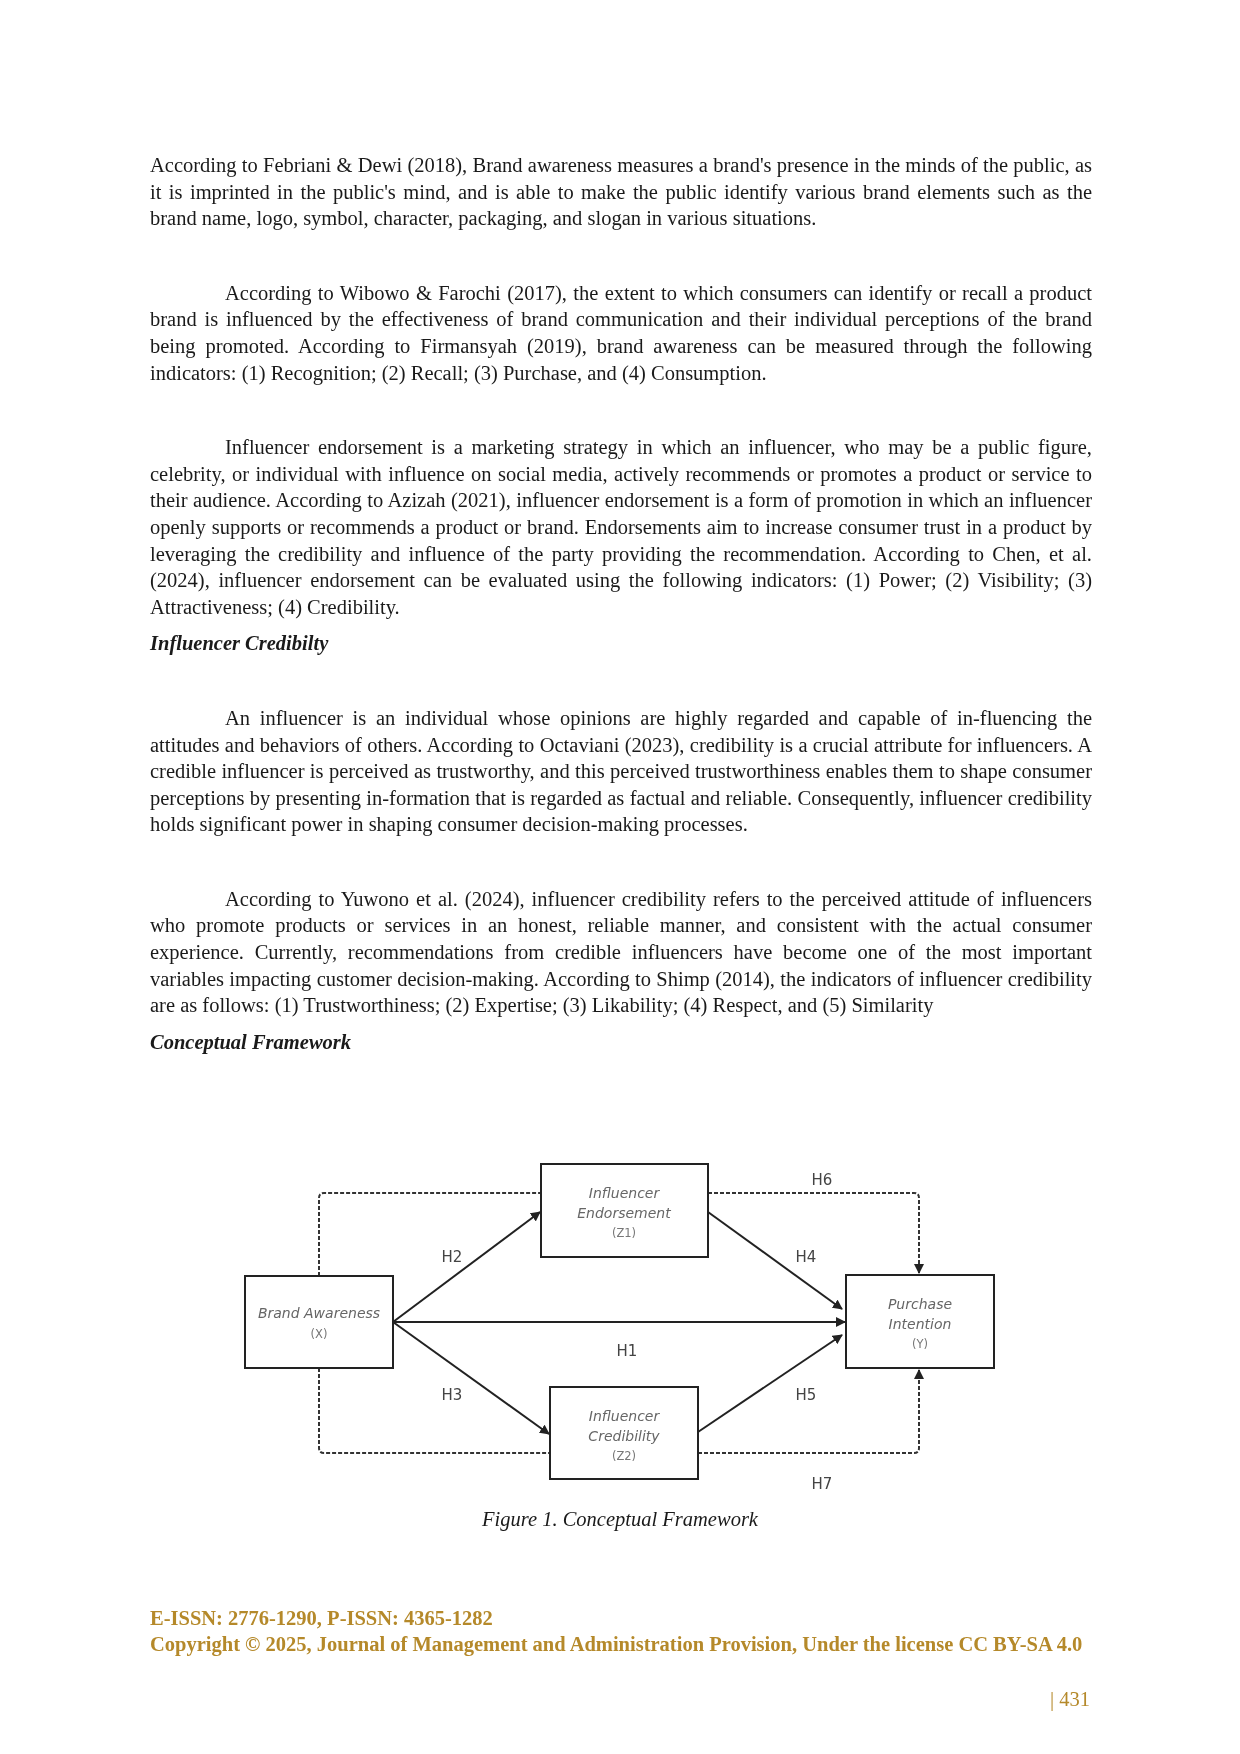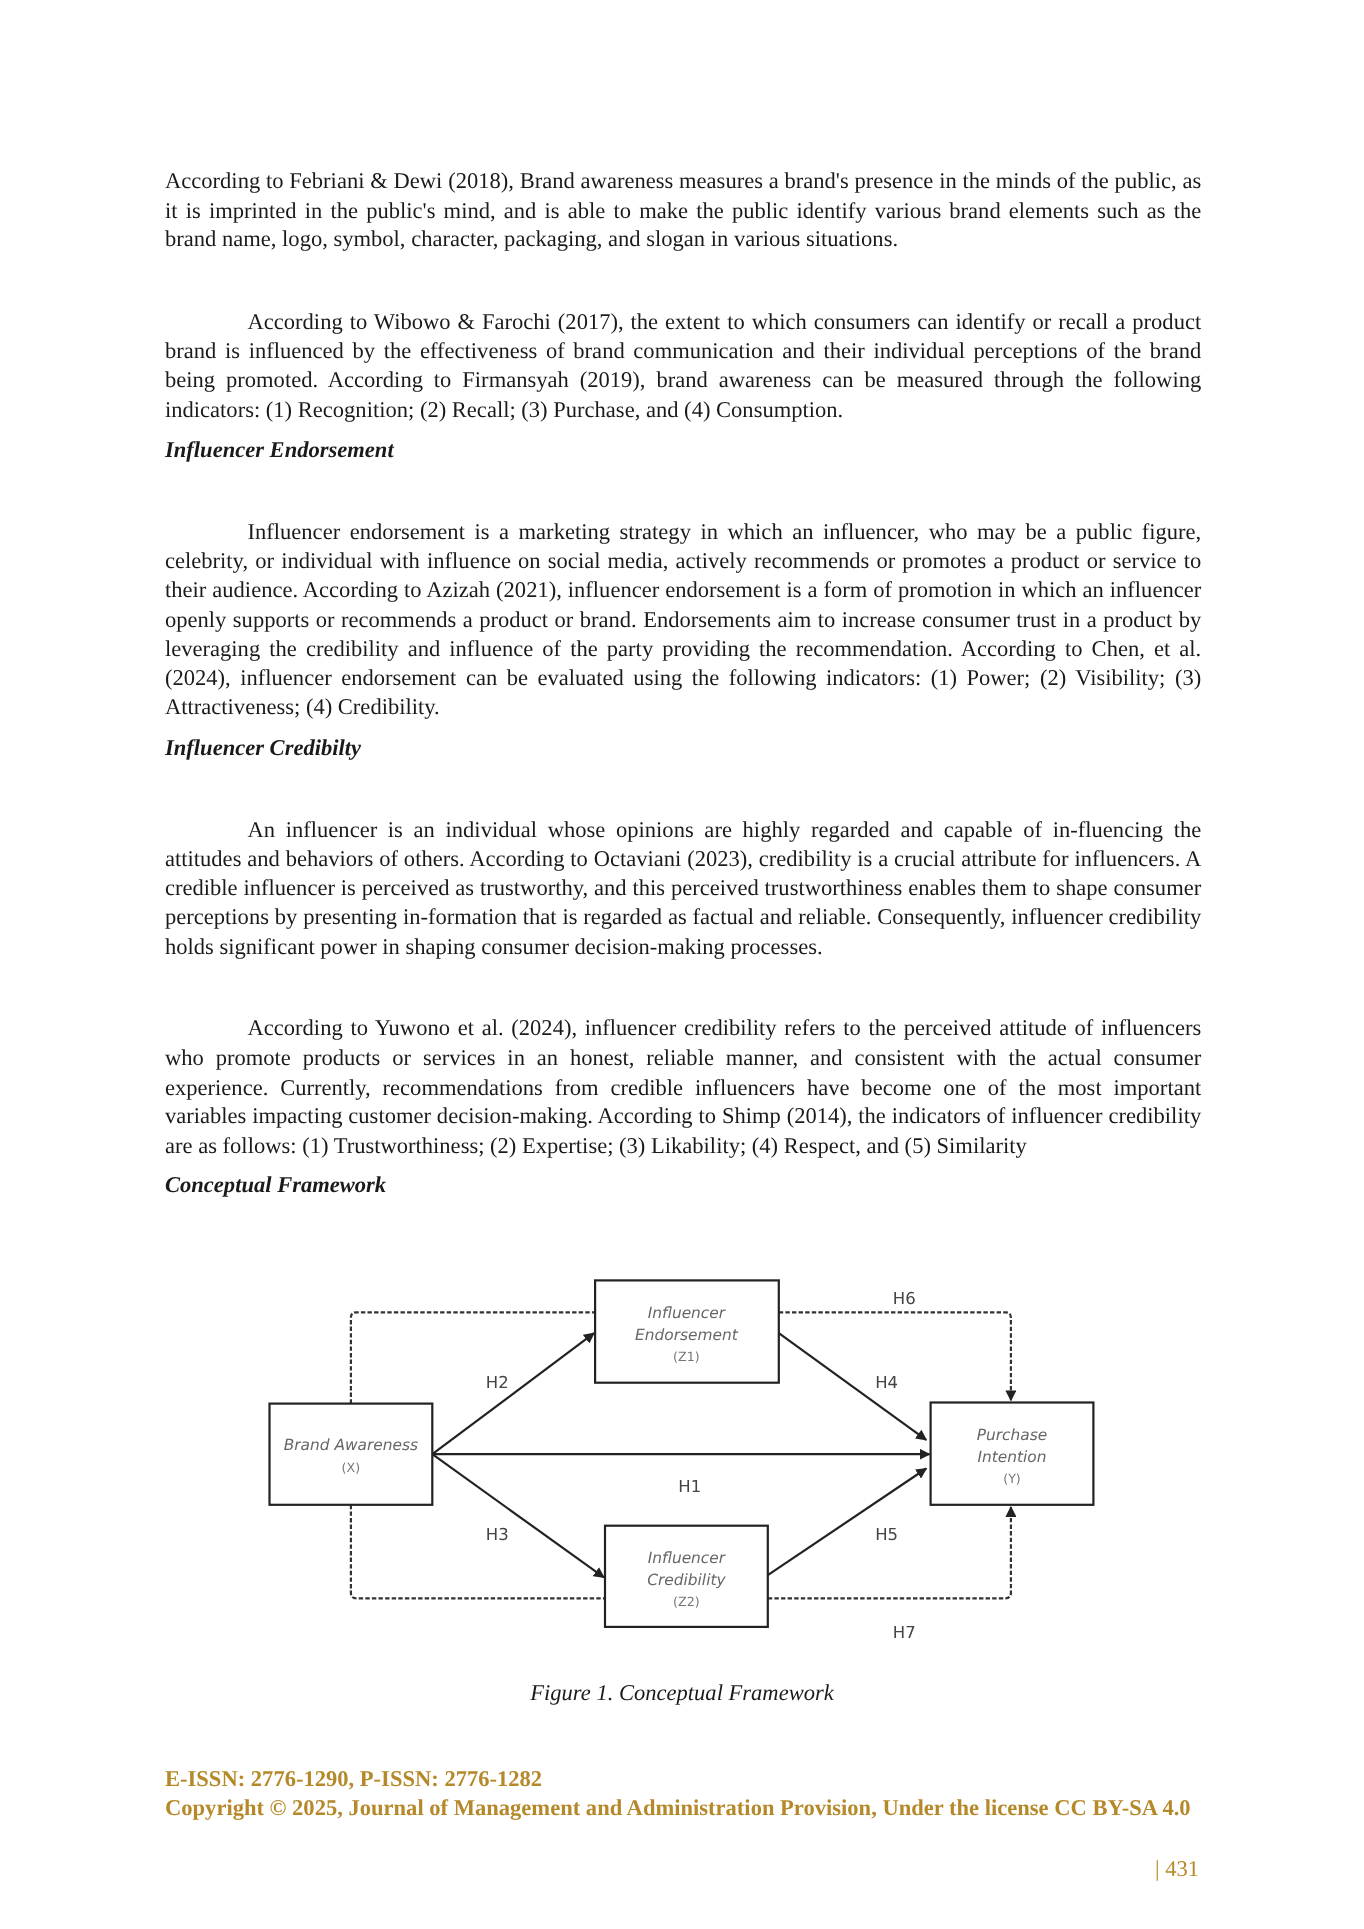--- a/index.html
+++ b/index.html
@@ -10,35 +10,34 @@
           text-align:justify; margin:0 0 10px 0; letter-spacing:0; }
   .indent { text-indent:75px;margin-top:48px; }
   .heading { font-family:"Liberation Serif", serif; font-size:20.5px; font-weight:bold;
              font-style:italic; line-height:26.6px; margin:2px 0 10px 0; }
   .figure { position:absolute; left:230px; top:1150px; width:780px; height:340px; }
   .figure svg { position:absolute; left:0; top:0; }
   .node-text { font-family:"DejaVu Sans", sans-serif; font-size:14px; fill:#666; font-style:italic; }
   .node-code { font-family:"DejaVu Sans", sans-serif; font-size:11.5px; fill:#777; }
   .hlabel { font-family:"DejaVu Sans", sans-serif; font-size:15px; fill:#444; }
   .caption { position:absolute; left:0; width:1240px; top:1508px; text-align:center;
-             font-family:"Liberation Serif", serif; font-style:italic; font-size:20.5px; color:#1a1a1a;margin-top:20px; }
+             font-family:"Liberation Serif", serif; font-style:italic; font-size:20.5px; color:#1a1a1a; }
   .footer { position:absolute; left:150px; top:1605px; width:942px;
             font-family:"Liberation Serif", serif; font-weight:bold; font-size:20.5px;
             line-height:26px; color:#b5892a; }
   .footer .line { display:block; }
   .pagenum { position:absolute; right:150px; top:1688px; font-family:"Liberation Serif", serif;
              font-weight:normal; font-size:20.5px; color:#b5892a; }
 </style>
 </head>
 <body>
 
 <div class="page">
   <p class="para">According to Febriani &amp; Dewi (2018), Brand awareness measures a brand's presence in the minds of the public, as it is imprinted in the public's mind, and is able to make the public identify various brand elements such as the brand name, logo, symbol, character, packaging, and slogan in various situations.</p>
   <p class="para indent">According to Wibowo &amp; Farochi (2017), the extent to which consumers can identify or recall a product brand is influenced by the effectiveness of brand communication and their individual perceptions of the brand being promoted. According to Firmansyah (2019), brand awareness can be measured through the following indicators: (1) Recognition; (2) Recall; (3) Purchase, and (4) Consumption.</p>
-  <div class="heading">Influencer Endorsement</div>
   <p class="para indent">Influencer endorsement is a marketing strategy in which an influencer, who may be a public figure, celebrity, or individual with influence on social media, actively recommends or promotes a product or service to their audience.  According to Azizah (2021), influencer endorsement is a form of promotion in which an influencer openly supports or recommends a product or brand. Endorsements aim to increase consumer trust in a product by leveraging the credibility and influence of the party providing the recommendation. According to Chen, et al. (2024), influencer endorsement can be evaluated using the following indicators: (1) Power; (2) Visibility; (3) Attractiveness; (4) Credibility.</p>
   <div class="heading">Influencer Credibilty</div>
   <p class="para indent">An influencer is an individual whose opinions are highly regarded and capable of in-fluencing the attitudes and behaviors of others. According to Octaviani (2023), credibility is a crucial attribute for influencers. A credible influencer is perceived as trustworthy, and this perceived trustworthiness enables them to shape consumer perceptions by presenting in-formation that is regarded as factual and reliable. Consequently, influencer credibility holds significant power in shaping consumer decision-making processes.</p>
   <p class="para indent">According to Yuwono et al. (2024), influencer credibility refers to the perceived attitude of influencers who promote products or services in an honest, reliable manner, and consistent with the actual consumer experience. Currently, recommendations from credible influencers have become one of the most important variables impacting customer decision-making. According to Shimp (2014), the indicators of influencer credibility are as follows: (1) Trustworthiness; (2) Expertise; (3) Likability; (4) Respect, and (5) Similarity</p>
   <div class="heading">Conceptual Framework</div>
 </div>
 
 <div class="figure">
   <svg width="780" height="340" viewBox="230 1150 780 340" xmlns="http://www.w3.org/2000/svg">
     <defs>
@@ -88,16 +87,16 @@
     <text class="hlabel" x="452" y="1400" text-anchor="middle">H3</text>
     <text class="hlabel" x="806" y="1400" text-anchor="middle">H5</text>
     <text class="hlabel" x="822" y="1185" text-anchor="middle">H6</text>
     <text class="hlabel" x="822" y="1489" text-anchor="middle">H7</text>
   </svg>
 </div>
 
 <div class="caption">Figure 1. Conceptual Framework</div>
 
 <div class="footer">
-  <span class="line">E-ISSN: 2776-1290, P-ISSN: 2776-1282</span>
+  <span class="line">E-ISSN: 2776-1290, P-ISSN: 4365-1282</span>
   <span class="line">Copyright © 2025, Journal of Management and Administration Provision, Under the license CC BY-SA 4.0</span>
 </div>
 <div class="pagenum">| 431</div>
 
 </body></html>

